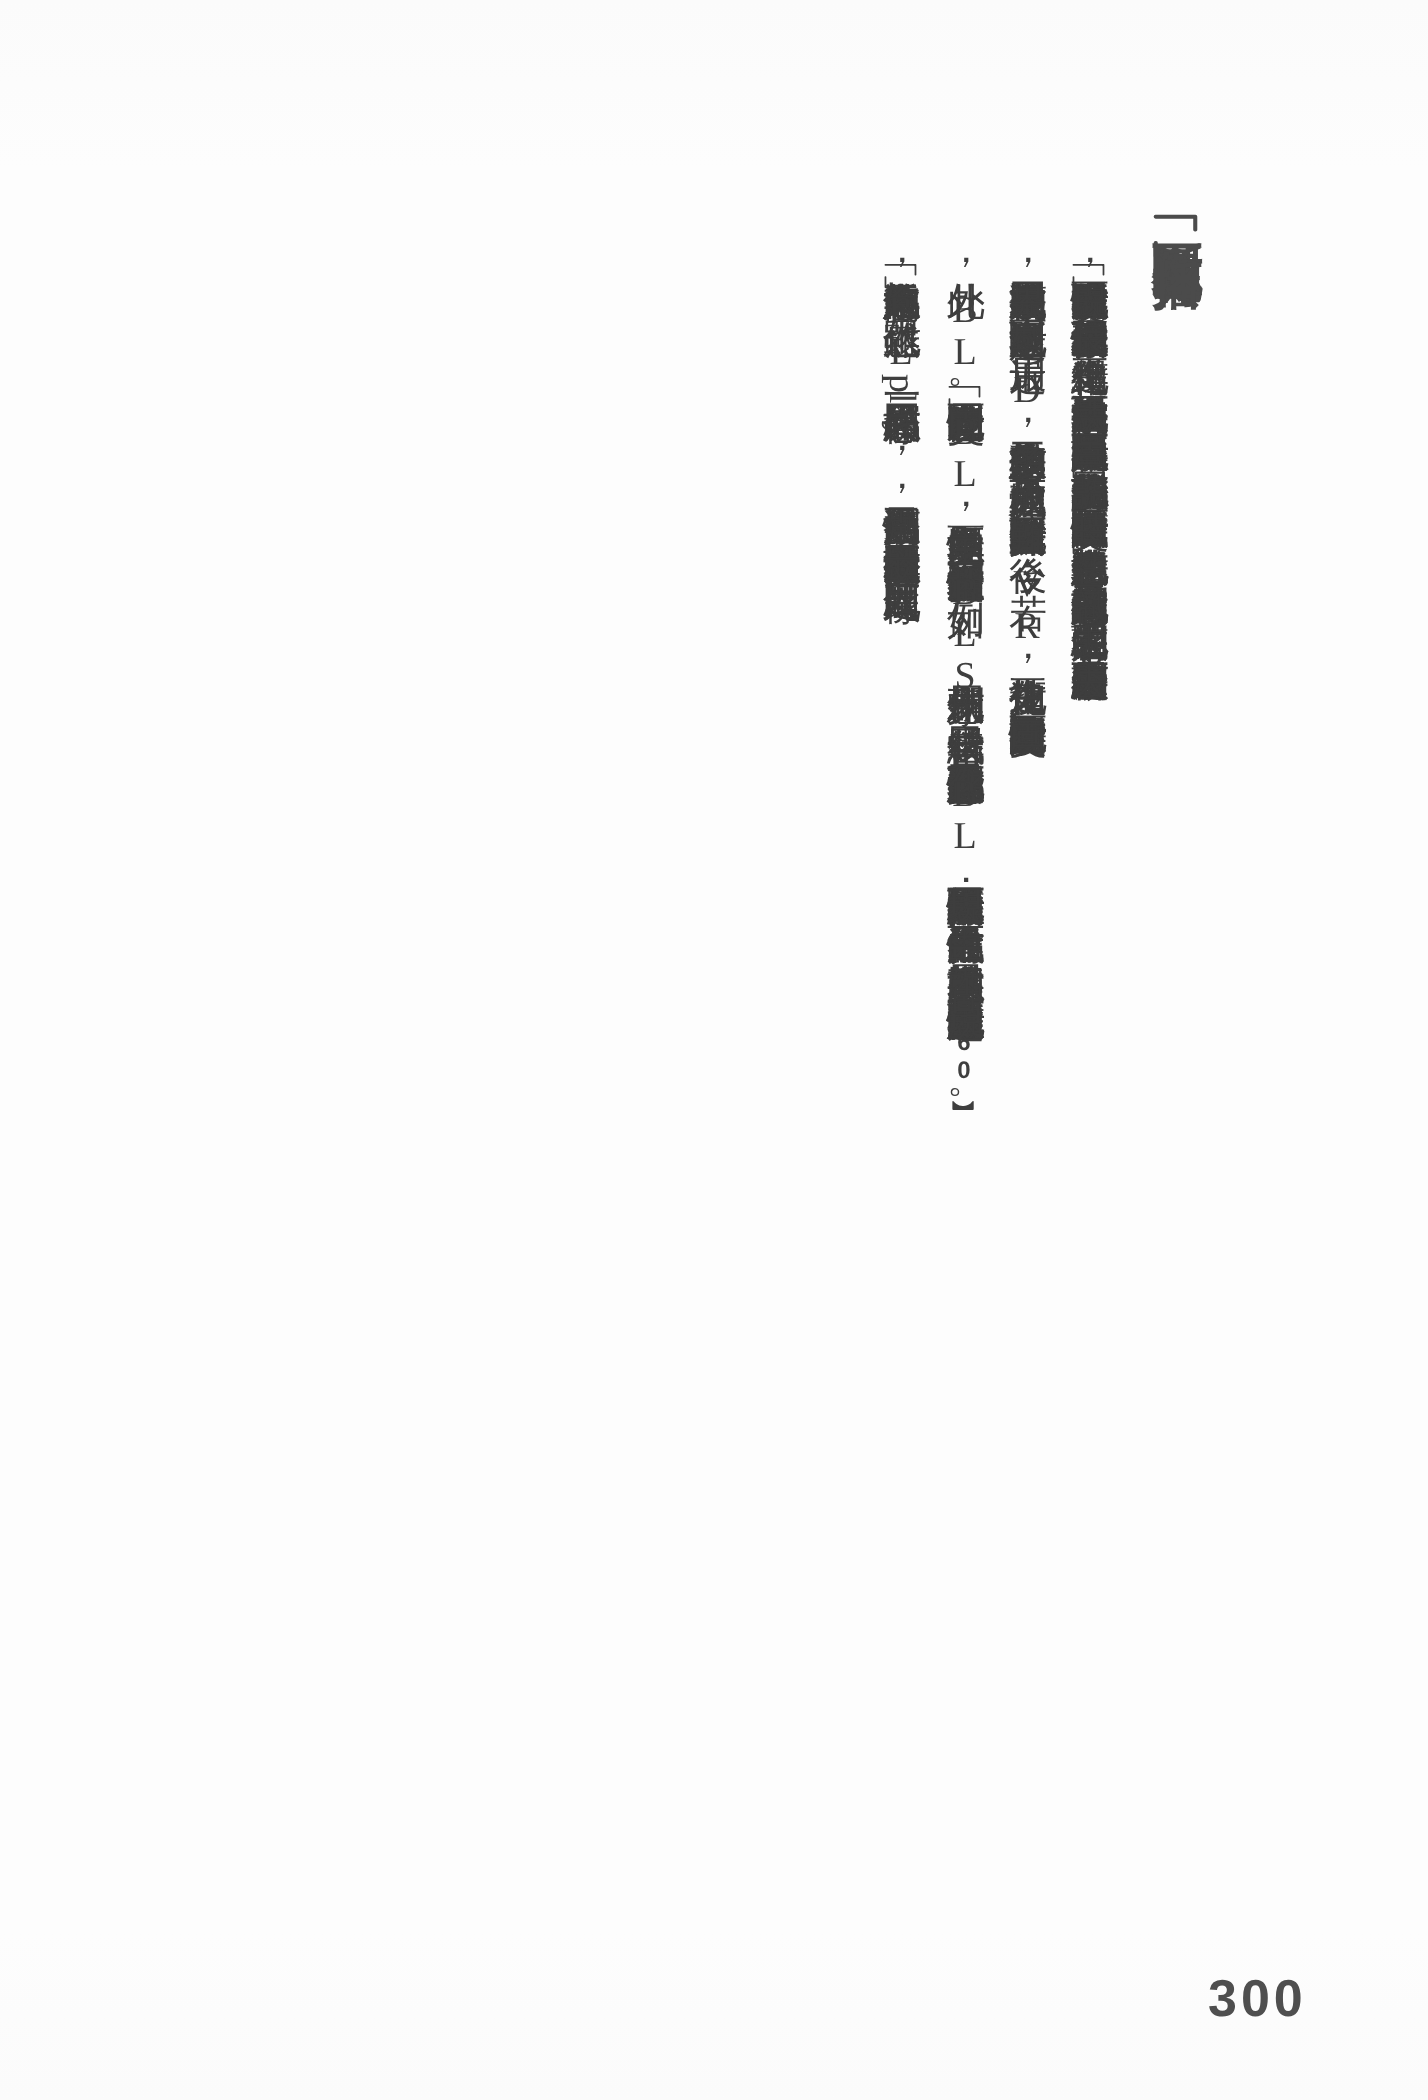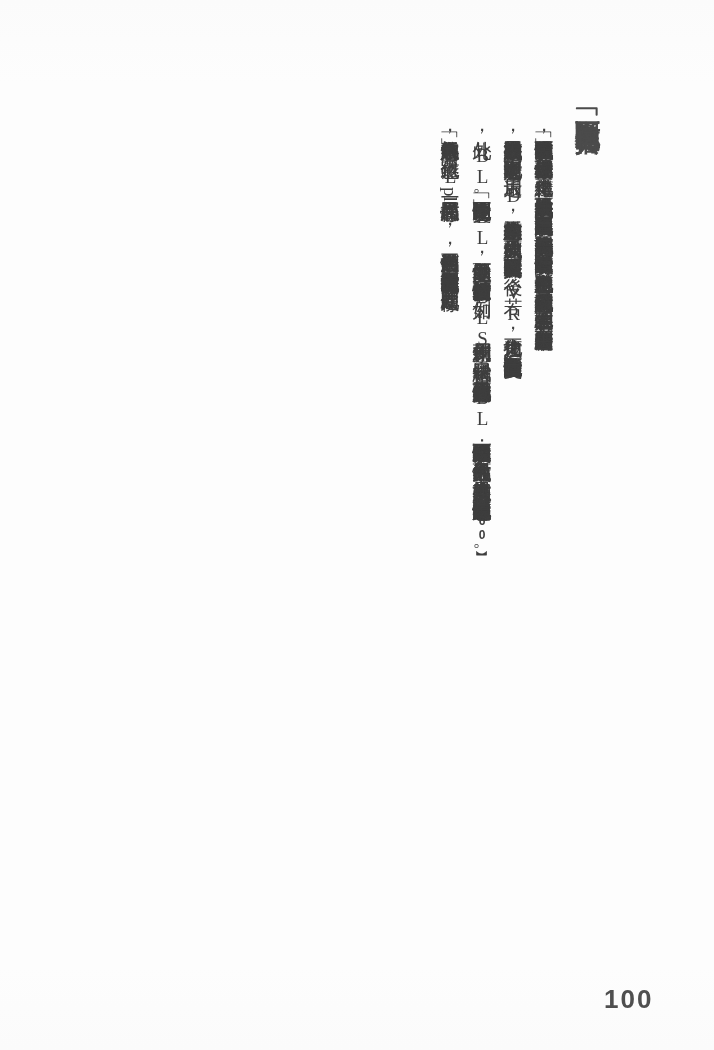--- a/index.html
+++ b/index.html
@@ -85,15 +85,15 @@
 
   <h1 class="chapter-title">「斷面圖」的進化與傳播</h1>
 
   <div class="article-body">
       <p class="para"><span class="seg-text">「性交斷面圖」雖然是很久以前就存在的表現，但直到千禧年後才出現爆發性的增長，進化得更精緻，最後成為成人漫畫演出不可或缺的表現手法。可以說今日的「斷面圖」已不再是單純的解說用圖，成功變為作者和讀者都共同認知的「記號」。如果讀者在看見非「性交斷面圖」式的「斷面圖」時，也會自然地產生「有點色」的想法，就代表這個記號已確實植入了人們的意識。牢牢固著在人們心中的表現，將會跨越類別的藩籬繼續發展下去。</span></p>
       <p class="para"><span class="seg-text">在被視為跟成人漫畫同類的成人動畫界，「斷面圖」表現也逐漸定型。最近用</span><span class="seg-upright">3D</span><span class="seg-text">建模來作畫加工的動畫愈來愈多，而一旦完成了人體的建模，要做出斷面圖表現其實並不算困難。今後，若</span><span class="seg-upright">VR</span><span class="seg-text">技術更加進化，也許還能從自己喜歡的角度欣賞「性交斷面圖」。</span></p>
       <p class="para"><span class="seg-text">此外，</span><span class="seg-upright">BL</span><span class="seg-text">圈也開始使用「性交斷面圖」。</span><span class="seg-upright">BL</span><span class="seg-text">的性愛場面是以肛交為主，女性沒有的前列腺在性愛場面中相當活躍；例如</span><span class="seg-upright">BL</span><span class="seg-text">作家們就想到用</span><span class="seg-upright">S</span><span class="seg-text">字結腸代替子宮口，實現了男性向作品連想都不可能想到的進化。</span><span class="seg-upright">BL</span><span class="seg-text">中經常可見用斷面圖描繪男性性器的尿道凌辱等表現；而最近在男性向成人作品中，以女攻男受為主的故事裡，也愈來愈多尿道凌辱這種男性性器的「斷面圖」表現</span><span class="seg-figure">【圖4-60】</span><span class="seg-text">。</span></p>
       <p class="para"><span class="seg-text">近年人氣愈來愈高的「偽娘」系，雖然也跟</span><span class="seg-upright">BL</span><span class="seg-text">作品一樣屬於男同志</span><span class="seg-latin">play</span><span class="seg-text">，不過由於仍屬男性向類別，所以描寫的大多是外觀看起來跟女孩子沒兩樣的男孩子間的肛交。因此即便同樣是肛</span></p>
     </div>
 
-  <div class="page-number">100</div>
+  <div class="page-number">300</div>
 
 </div>
 
 </body></html>

